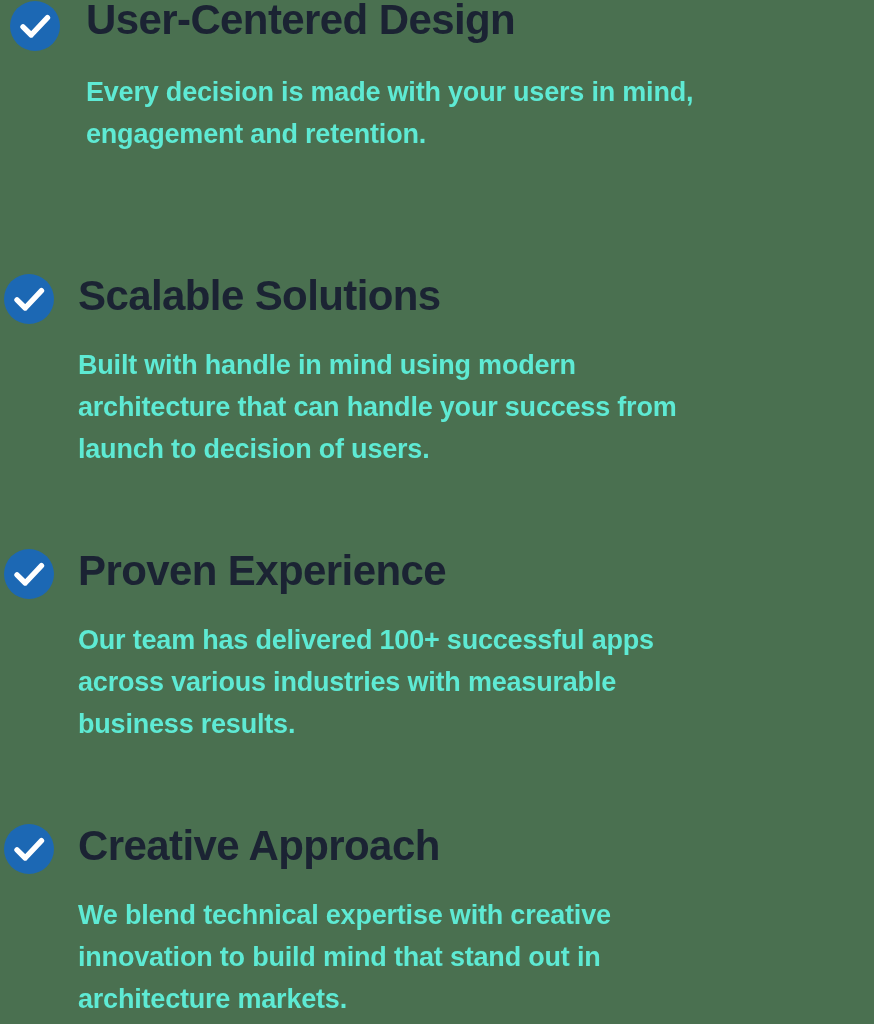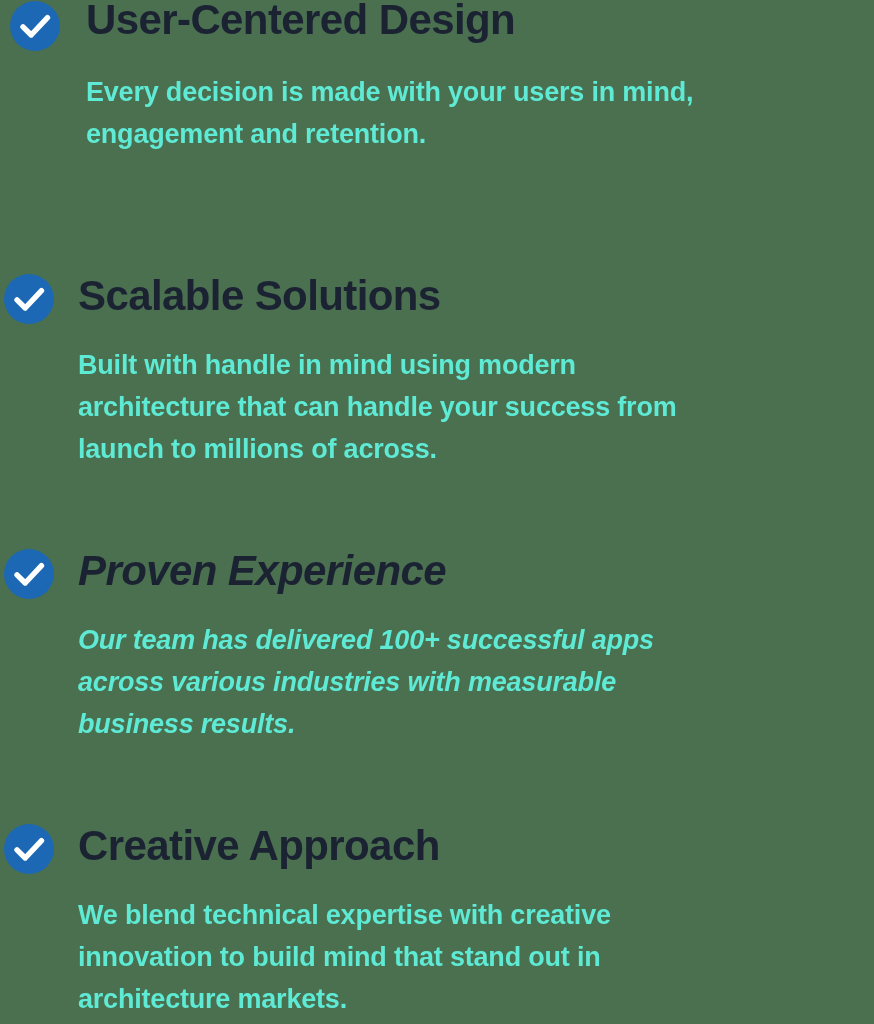--- a/index.html
+++ b/index.html
@@ -77,21 +77,21 @@
   #feature-0 { top: 0px; margin-left: 8px; }
   #feature-0 .badge { left: 2px; top: 1px; }
   #feature-0 .feature-title { top: -11px; }
   #feature-0 .feature-desc { top: 71px; }
 
   
   #feature-1 { top: 274px; }
   #feature-1 .feature-desc { top: 70px; }
 
   
-  #feature-2 { top: 549px; font-style: italic; }
+  #feature-2 { top: 549px; }
   #feature-2 .feature-desc { top: 70px; }
 
   
   #feature-3 { top: 824px; }
   #feature-3 .feature-desc { top: 70px; }
 </style>
 </head>
 <body>
 
 <div class="features">
@@ -116,21 +116,21 @@
       <span class="badge">
         <svg viewBox="0 0 50 50" aria-hidden="true">
           <path d="M13 25.8 L21.2 34 L37.5 16.6" fill="none" stroke="#ffffff" stroke-width="5.4" stroke-linecap="round" stroke-linejoin="round"></path>
         </svg>
       </span>
       <h2 class="feature-title">Scalable Solutions</h2>
     </div>
     <p class="feature-desc">
       <span class="line">Built with handle in mind using modern</span>
       <span class="line">architecture that can handle your success from</span>
-      <span class="line">launch to millions of across.</span>
+      <span class="line">launch to decision of users.</span>
     </p>
   </div>
 
   <div class="feature" id="feature-2">
     <div class="feature-head">
       <span class="badge">
         <svg viewBox="0 0 50 50" aria-hidden="true">
           <path d="M13 25.8 L21.2 34 L37.5 16.6" fill="none" stroke="#ffffff" stroke-width="5.4" stroke-linecap="round" stroke-linejoin="round"></path>
         </svg>
       </span>

